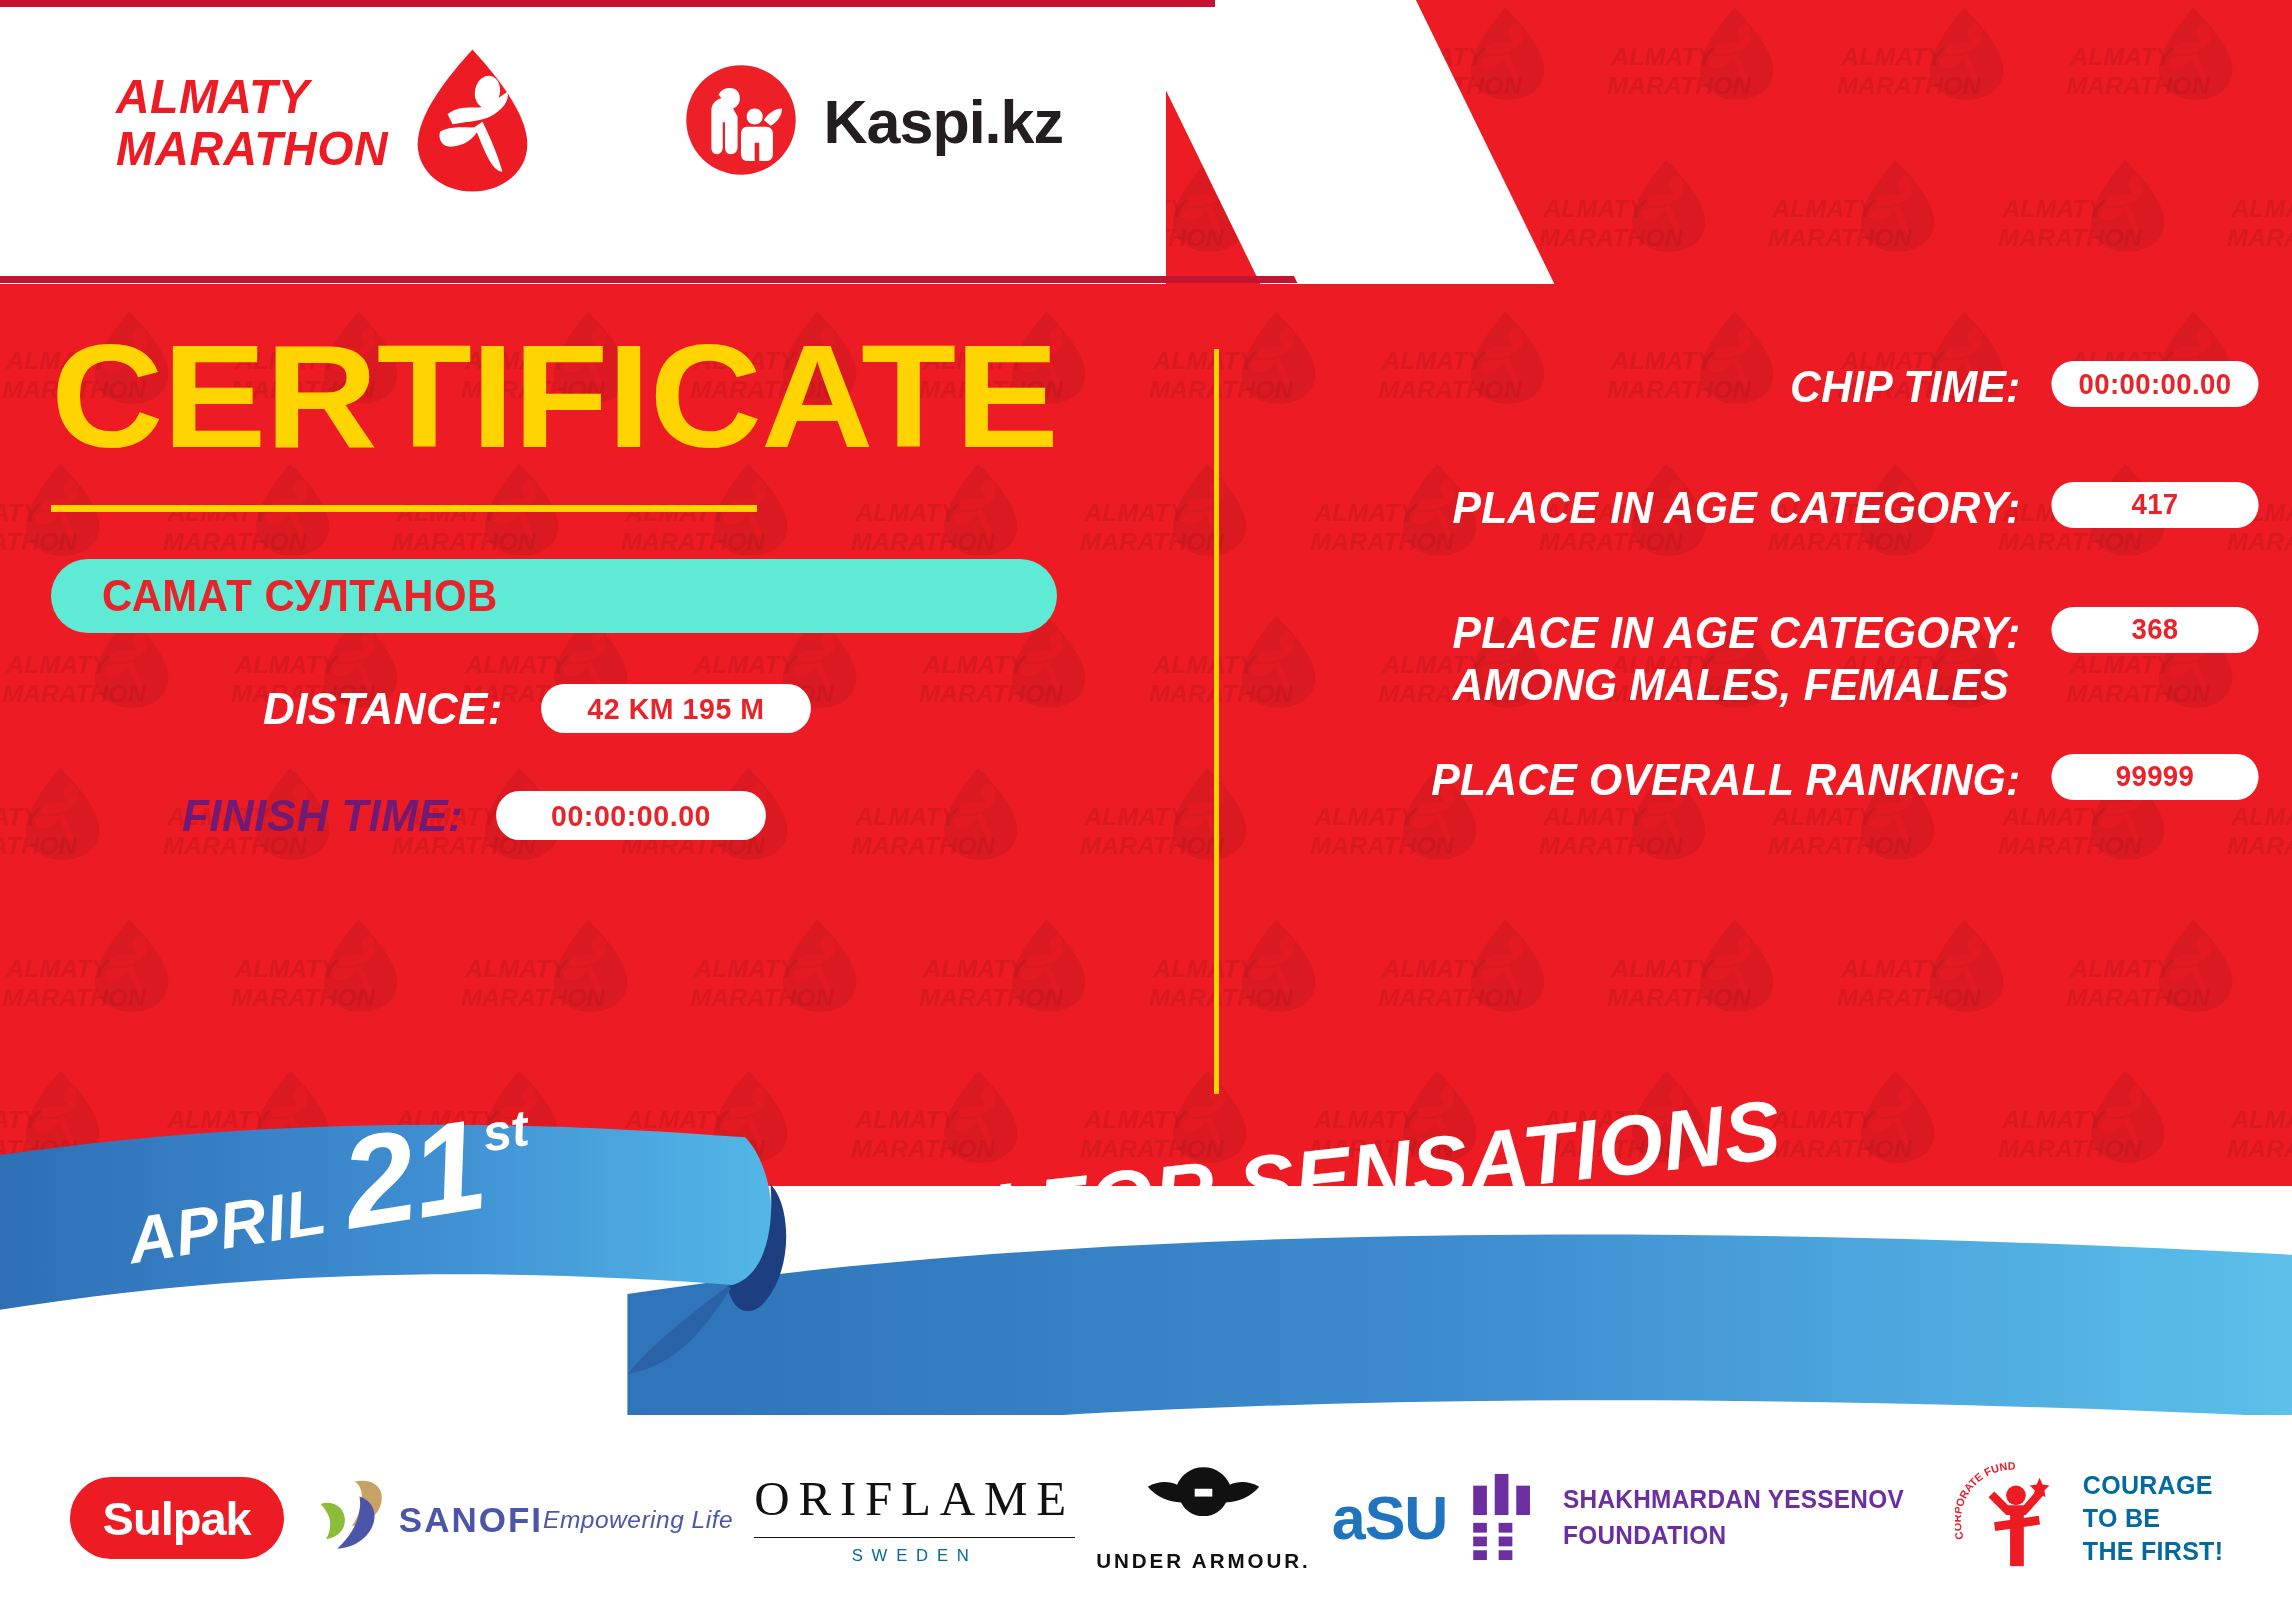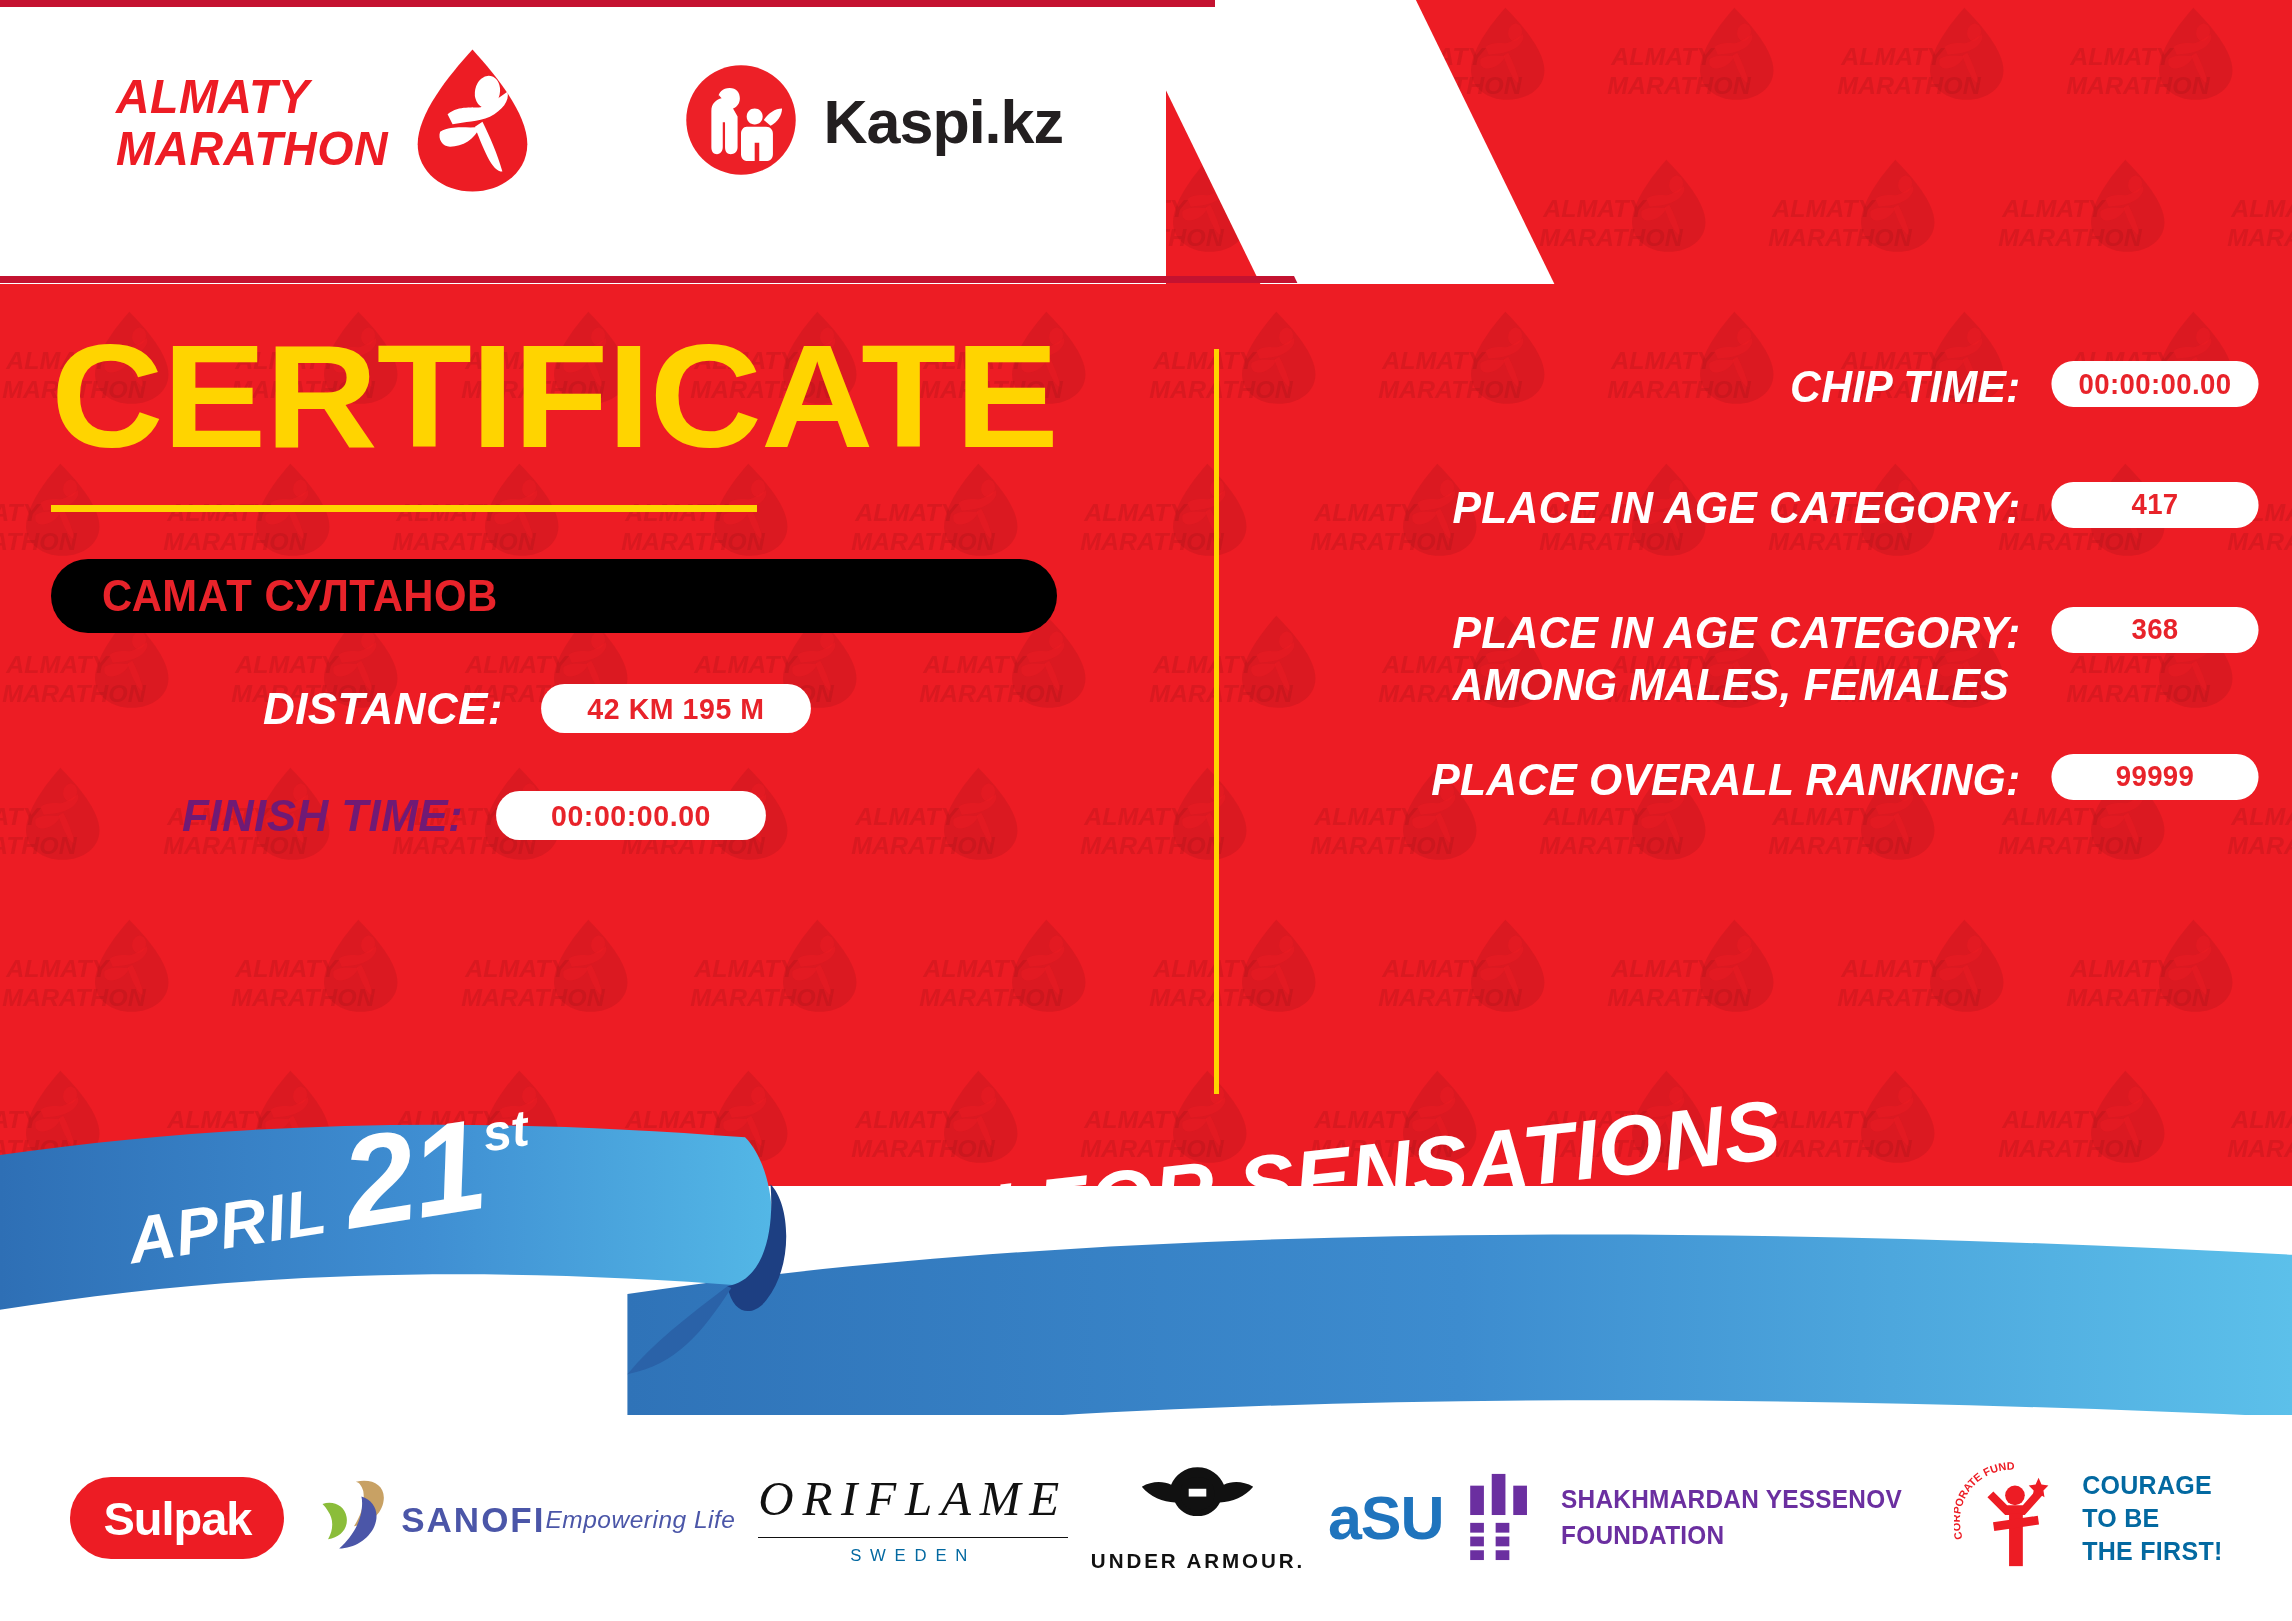--- a/index.html
+++ b/index.html
@@ -102,21 +102,21 @@
   .title-rule {
     margin-top: 35px;
     width: 706px;
     height: 6.9px;
     background: #ffd400;
   }
   .name-pill {
     margin-top: 47px;
     width: 1006px;
     height: 74px;
-    background: #000000;
+    background: #5eead4;
     border-radius: 37px;
     display: flex;
     align-items: center;
     padding-left: 51px;
   }
   .name-text {
     color: #e8232a;
     font-weight: bold;
     font-size: 45px;
     letter-spacing: 0.5px;
@@ -306,21 +306,20 @@
     margin-top: 3.9px;
     letter-spacing: 0.5px;
   }
 
   .oriflame { display: flex; flex-direction: column; align-items: center; }
   .oriflame-name {
     color: #111111;
     font-size: 49px;
     letter-spacing: 8.8px;
     font-family: "Liberation Serif", serif;
-    font-style: italic;
   }
   .oriflame-sub {
     color: #0369a1;
     font-size: 16.7px;
     letter-spacing: 8.8px;
     margin-top: 9.8px;
     border-top: 1px solid #111;
     padding-top: 7.8px;
     width: 100%;
     text-align: center;

